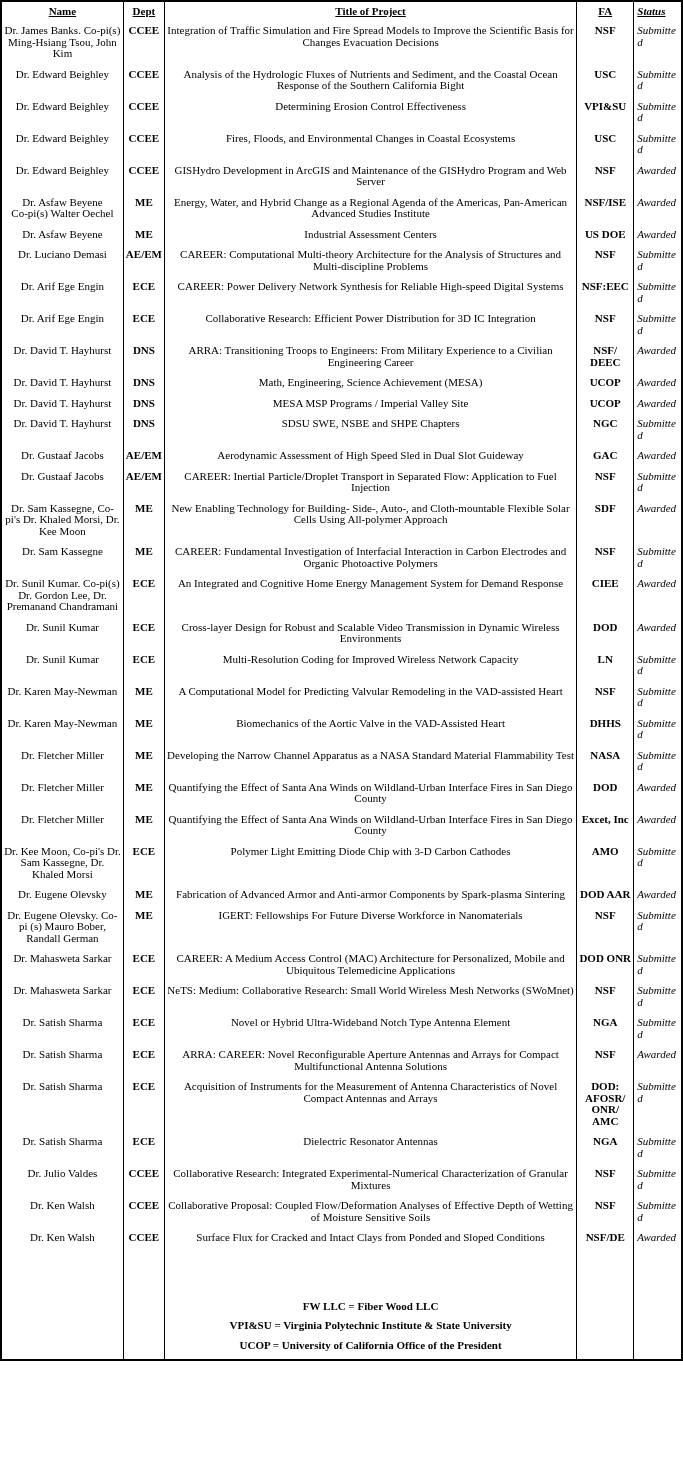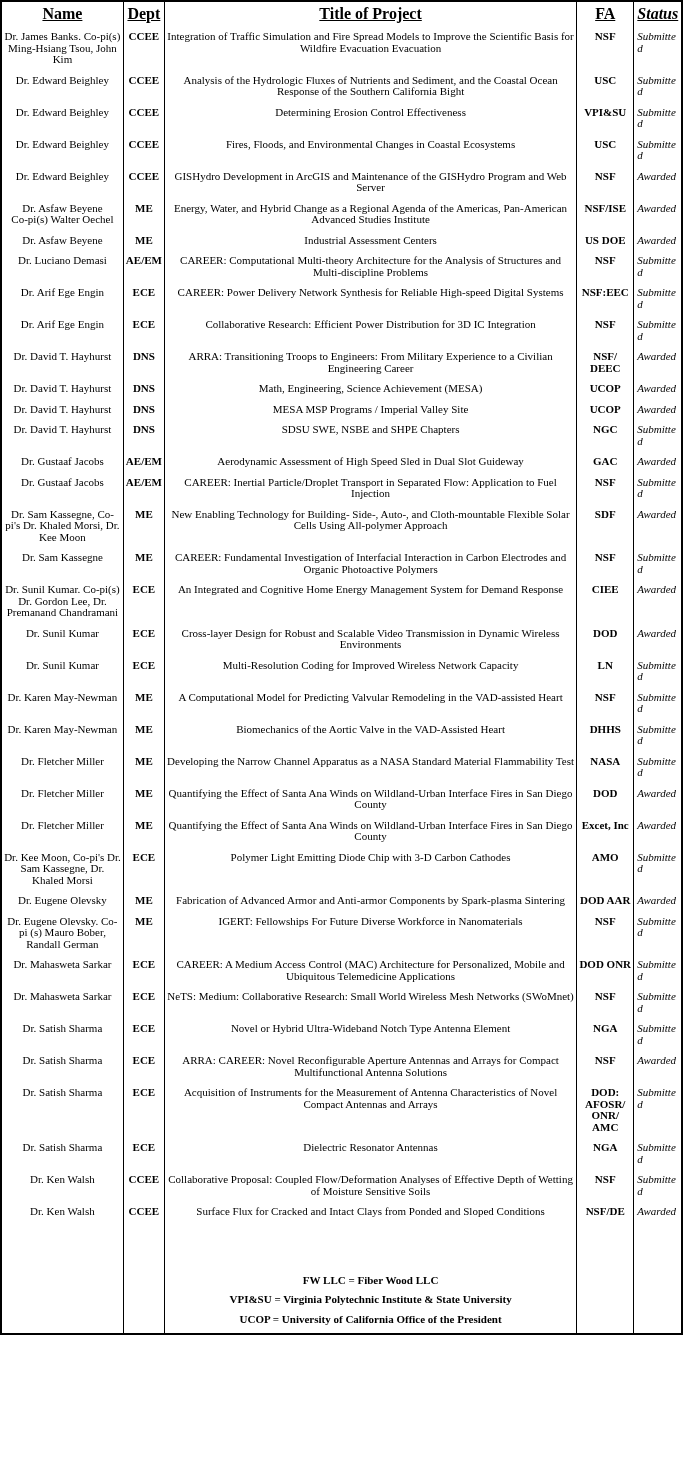--- a/index.html
+++ b/index.html
@@ -6,21 +6,21 @@
   body { width:683px; font-family:"Liberation Serif", serif; color:#000; }
   table.projects {
     border-collapse:collapse;
     width:683px;
     table-layout:fixed;
     border:2px solid #000;
   }
   col.w-name{width:122px;} col.w-dept{width:41px;} col.w-title{width:411px;}
   col.w-fa{width:57px;} col.w-status{width:48px;}
   th {
-    font-size:16px; font-weight:bold; text-decoration:underline;
+    font-size:11px; font-weight:bold; text-decoration:underline;
     text-align:center; vertical-align:top; padding:3px 2px 8px;
   }
   td {
     font-size:11px; line-height:11.5px; vertical-align:top;
     padding:0 2px 9px; text-align:center; word-wrap:break-word;
   }
   .c-name, .c-dept, .c-title, .c-fa { border-right:1px solid #000; }
   .c-dept, .c-fa { font-weight:bold; }
   .c-name, .c-fa { white-space:pre-line; }
   .c-status { text-align:left; padding-left:3px;font-style:italic; }
@@ -44,21 +44,21 @@
       <th class="c-dept">Dept</th>
       <th class="c-title">Title of Project</th>
       <th class="c-fa">FA</th>
       <th class="c-status">Status</th>
     </tr>
   </thead>
   <tbody id="table-body">
       <tr>
         <td class="c-name">Dr. James Banks. Co-pi(s) Ming-Hsiang Tsou, John Kim</td>
         <td class="c-dept">CCEE</td>
-        <td class="c-title">Integration of Traffic Simulation and Fire Spread Models to Improve the Scientific Basis for Wildfire Evacuation Evacuation</td>
+        <td class="c-title">Integration of Traffic Simulation and Fire Spread Models to Improve the Scientific Basis for Changes Evacuation Decisions</td>
         <td class="c-fa">NSF</td>
         <td class="c-status">Submitted</td>
       </tr>
       <tr>
         <td class="c-name">Dr. Edward Beighley</td>
         <td class="c-dept">CCEE</td>
         <td class="c-title">Analysis of the Hydrologic Fluxes of Nutrients and Sediment, and the Coastal Ocean Response of the Southern California Bight</td>
         <td class="c-fa">USC</td>
         <td class="c-status">Submitted</td>
       </tr>
@@ -289,20 +289,27 @@
 AFOSR/
 ONR/
 AMC</td>
         <td class="c-status">Submitted</td>
       </tr>
       <tr>
         <td class="c-name">Dr. Satish Sharma</td>
         <td class="c-dept">ECE</td>
         <td class="c-title">Dielectric Resonator Antennas</td>
         <td class="c-fa">NGA</td>
+        <td class="c-status">Submitted</td>
+      </tr>
+      <tr>
+        <td class="c-name">Dr. Julio Valdes</td>
+        <td class="c-dept">CCEE</td>
+        <td class="c-title">Collaborative Research: Integrated Experimental-Numerical Characterization of Granular Mixtures</td>
+        <td class="c-fa">NSF</td>
         <td class="c-status">Submitted</td>
       </tr>
       <tr>
         <td class="c-name">Dr. Ken Walsh</td>
         <td class="c-dept">CCEE</td>
         <td class="c-title">Collaborative Proposal: Coupled Flow/Deformation Analyses of Effective Depth of Wetting of Moisture Sensitive Soils</td>
         <td class="c-fa">NSF</td>
         <td class="c-status">Submitted</td>
       </tr>
       <tr>

